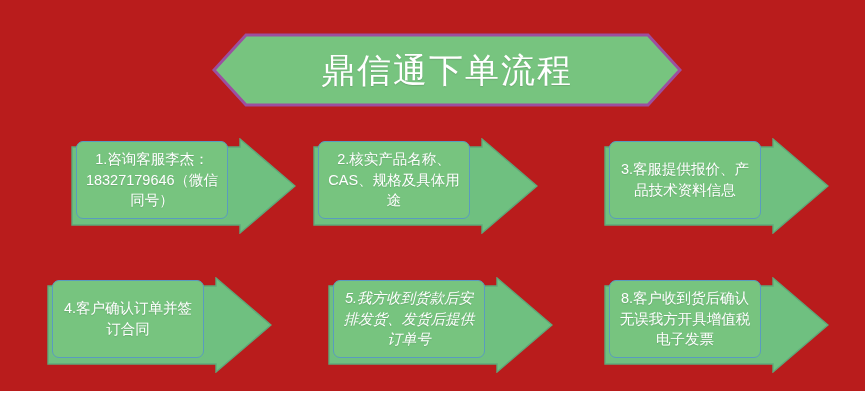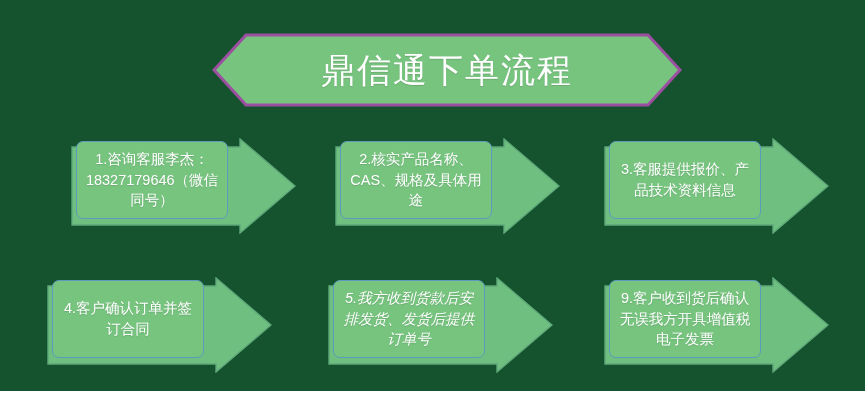--- a/index.html
+++ b/index.html
@@ -10,21 +10,21 @@
     width: 865px;
     height: 417px;
     background: #ffffff;
     font-family: "Liberation Sans", "DejaVu Sans", sans-serif;
     overflow: hidden;
   }
   #canvas {
     position: relative;
     width: 865px;
     height: 391px;
-    background: #14532d;
+    background: #b91c1c;
   }
 
   
   .title-banner {
     position: absolute;
     left: 212px;
     top: 33px;
     width: 470px;
     height: 74px;
   }
@@ -92,21 +92,21 @@
     text-align: center;
     color: #ffffff;
     font-size: 14.5px;
     line-height: 1.42;
     word-break: break-word;
     text-shadow: 0 1px 1px rgba(80,115,85,0.30);
   }
 
   
   .step-1 { left: 47px;  top: 138px; margin-left: 24px; }
-  .step-2 { left: 335px; top: 138px; }
+  .step-2 { left: 313px; top: 138px; }
   .step-3 { left: 604px; top: 138px; }
   .step-4 { left: 47px;  top: 277px; }
   .step-5 { left: 328px; top: 277px; font-style: italic; }
   .step-6 { left: 604px; top: 277px; }
 </style>
 </head>
 <body>
 
 <div id="canvas">
 
@@ -155,16 +155,16 @@
     </svg>
     <div class="panel"></div>
     <div class="panel-label">5.我方收到货款后安排发货、发货后提供订单号</div>
   </div>
 
   <div class="step step-6">
     <svg class="arrow" viewBox="0 0 225 96" preserveAspectRatio="none">
       <polygon points="1,9 169,9 169,1 224,48 169,95 169,87 1,87" fill="#6fc080" stroke="#5fa87a" stroke-width="1.4"></polygon>
     </svg>
     <div class="panel"></div>
-    <div class="panel-label">9.客户收到货后确认无误我方开具增值税电子发票</div>
+    <div class="panel-label">8.客户收到货后确认无误我方开具增值税电子发票</div>
   </div>
 
 </div>
 
 </body></html>

